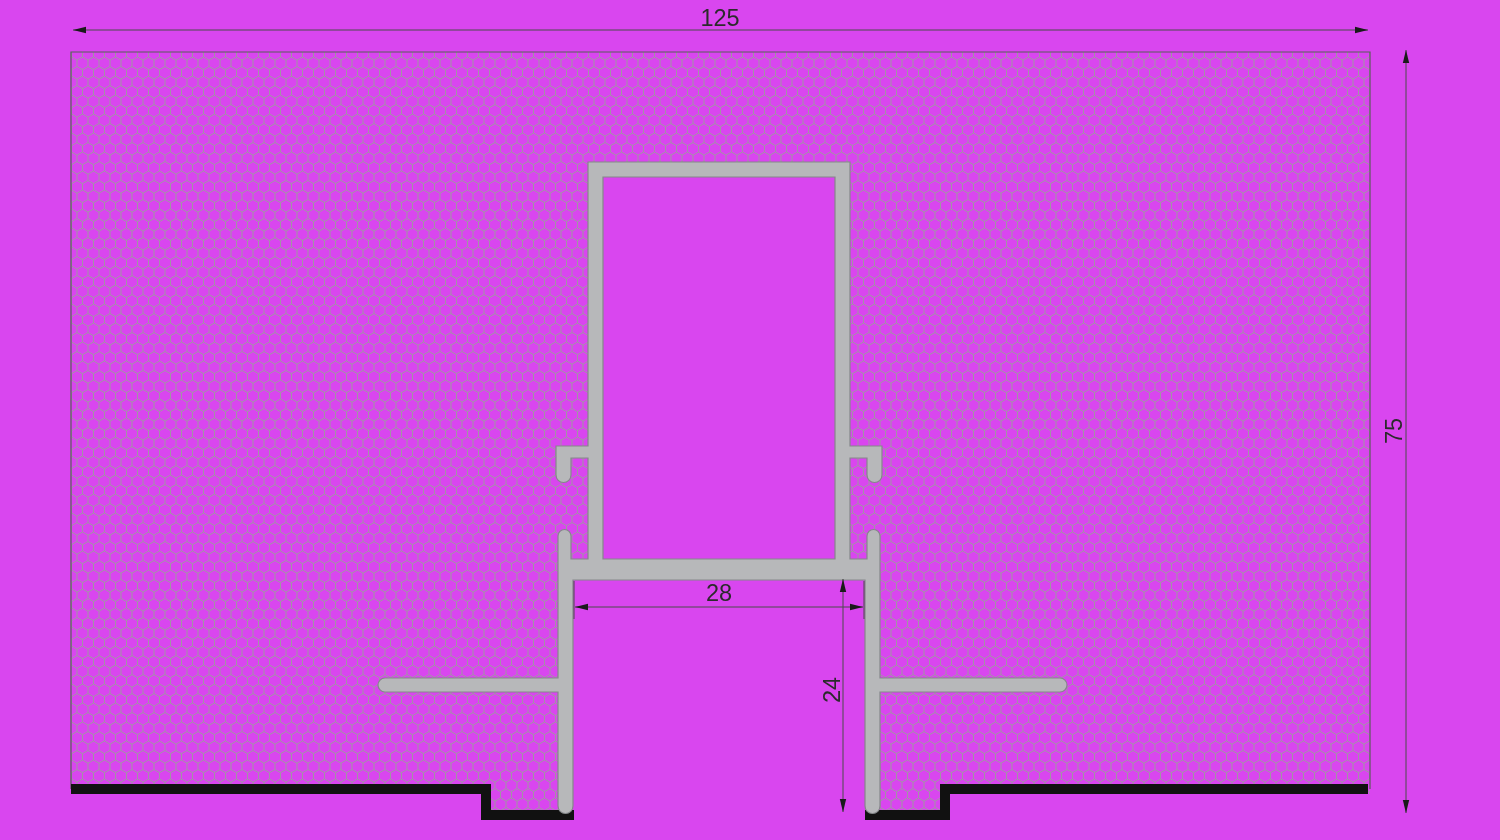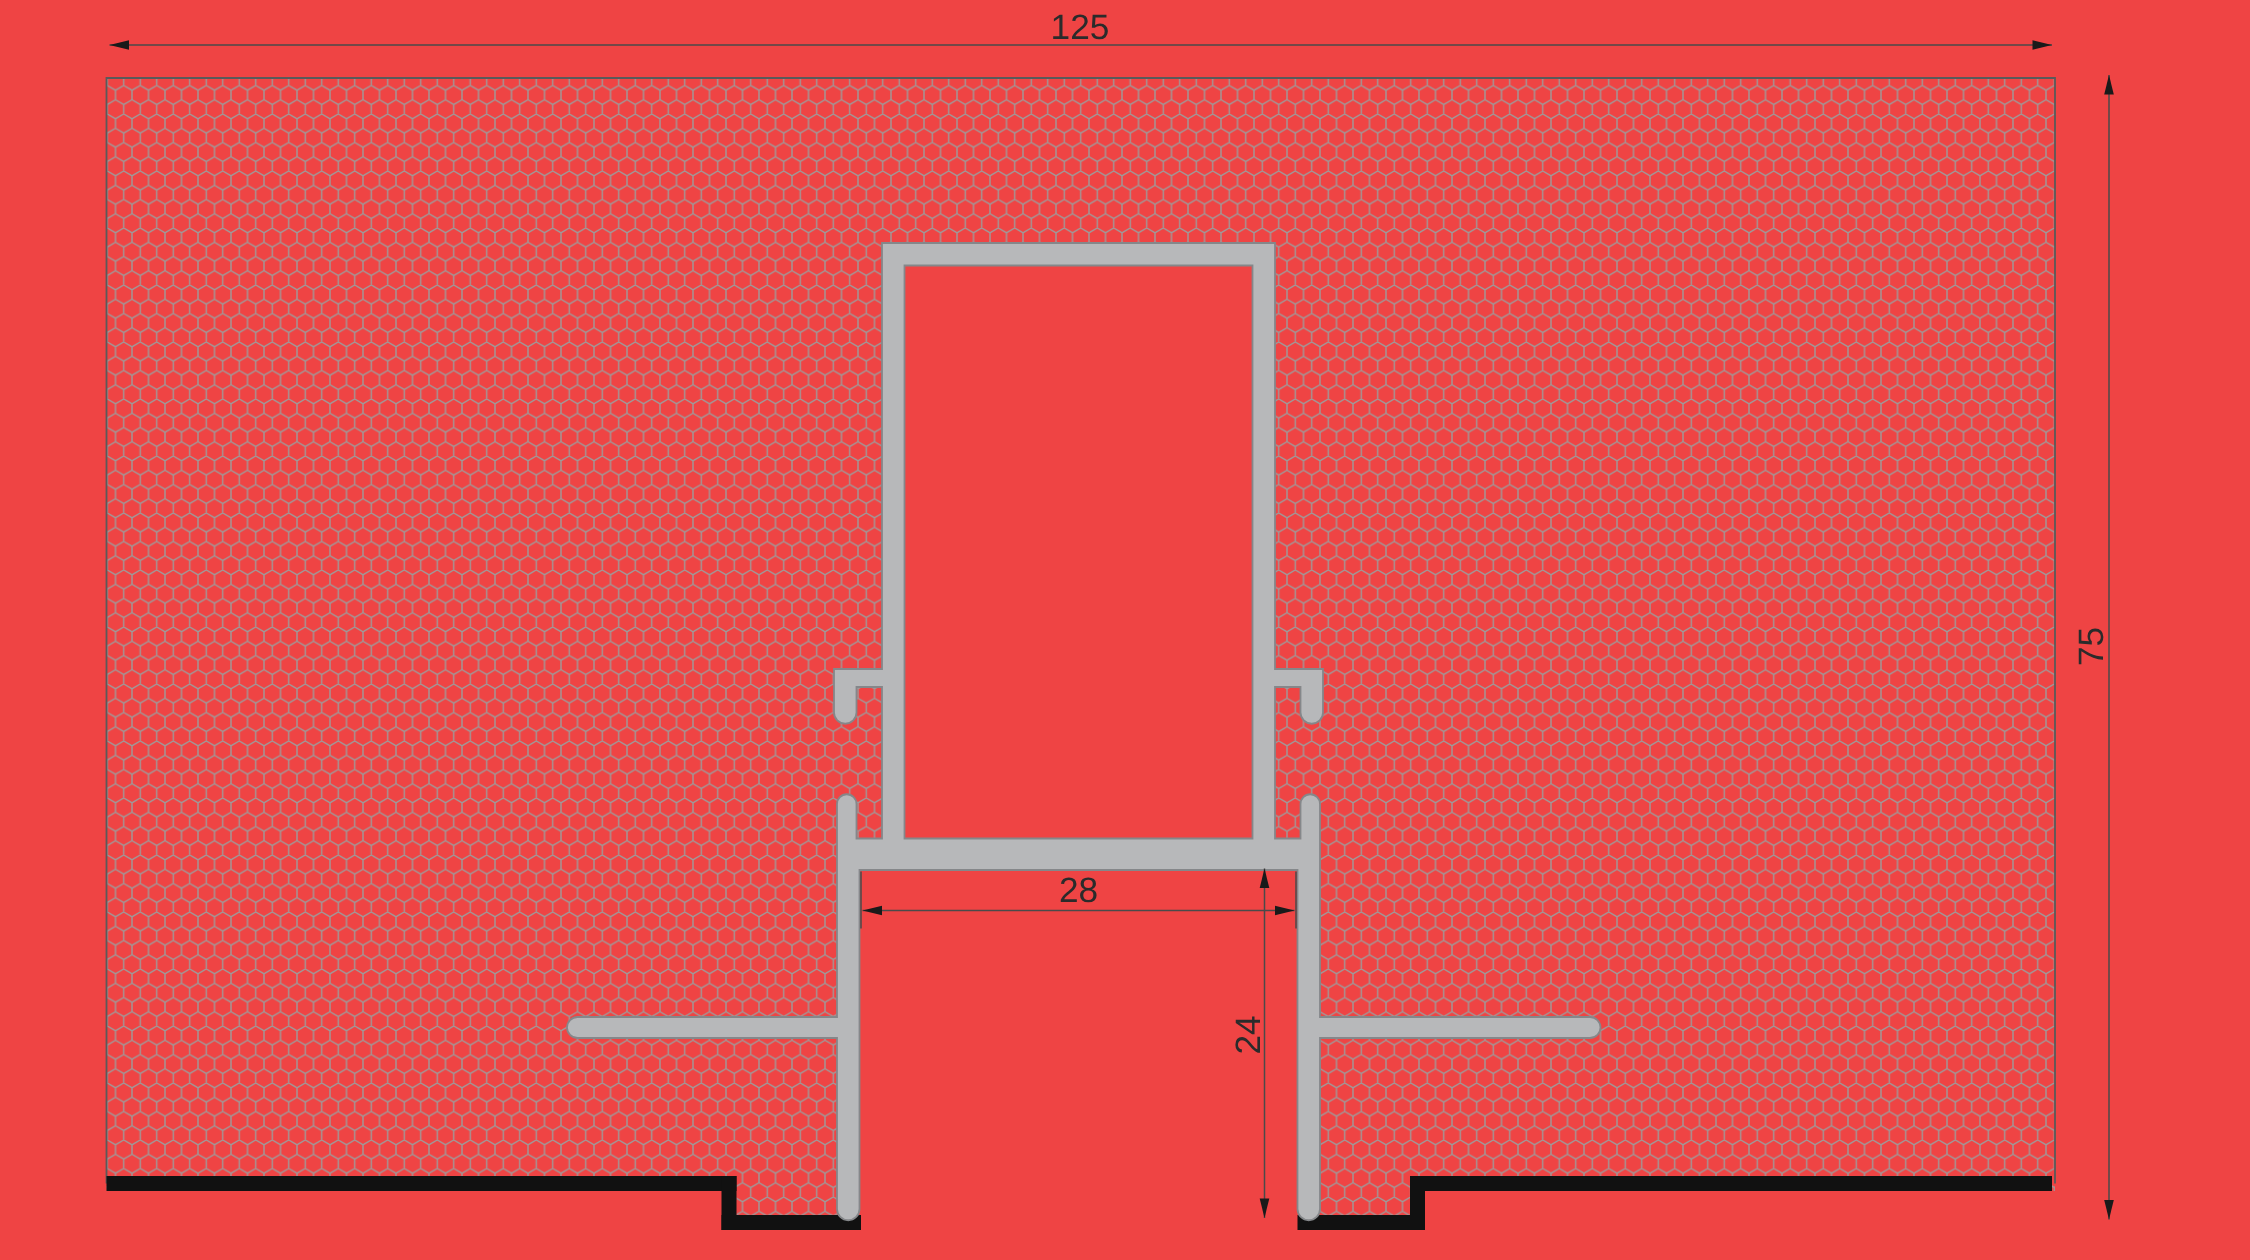--- a/index.html
+++ b/index.html
@@ -1,19 +1,19 @@
 <!DOCTYPE html>
 <html><head>
 <meta charset="utf-8">
 <style>
   html,body{margin:0;padding:0;background:#ffffff;}
   .canvas{
     position:relative;
     width:1500px;height:840px;
-    background:#ef4444;
+    background:#d946ef;
     font-family:"Liberation Sans","DejaVu Sans",sans-serif;
     overflow:hidden;
   }
   svg{position:absolute;inset:0;display:block;}
   text{
     font-family:"Liberation Sans","DejaVu Sans",sans-serif;
     font-size:23.5px;
     fill:#2b2b2b;
   }
 </style>

